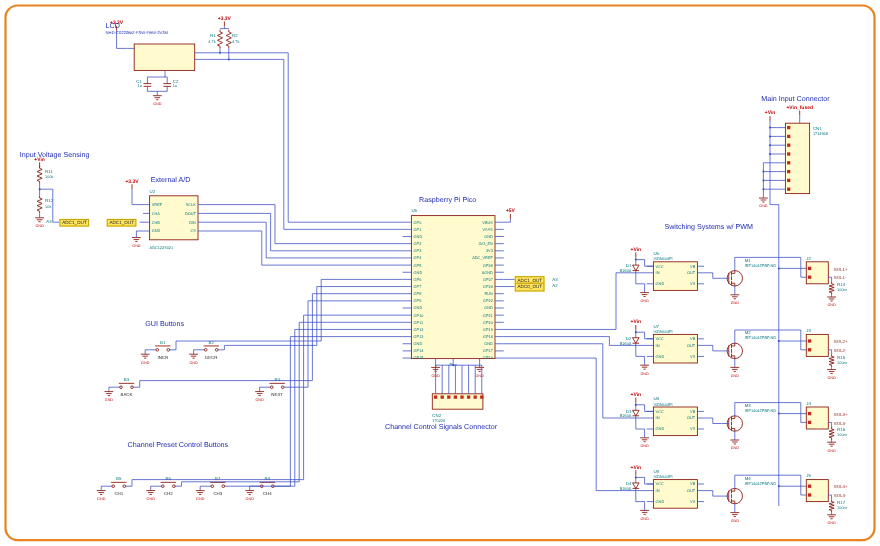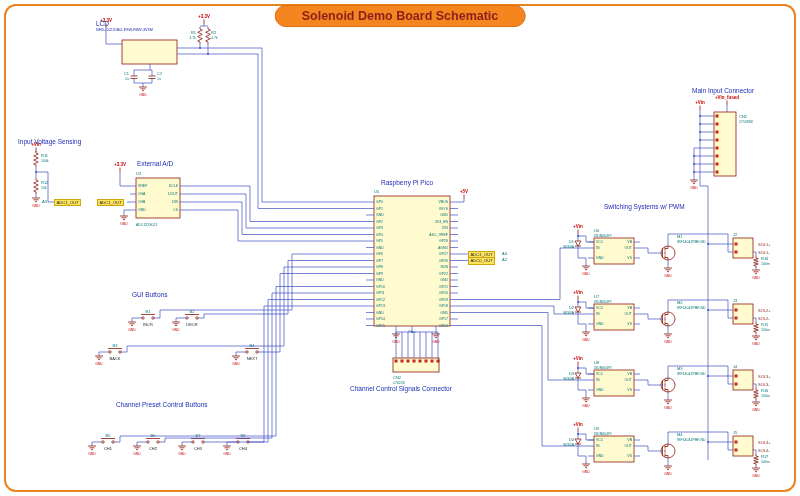--- a/index.html
+++ b/index.html
@@ -655,21 +655,20 @@
       <polyline points="756,466 756,468" class="w"></polyline>
       <line x1="752" y1="468" x2="760" y2="468" class="g"></line>
       <line x1="753.5" y1="469.8" x2="758.5" y2="469.8" class="g"></line>
       <line x1="755" y1="471.6" x2="757" y2="471.6" class="g"></line>
       <text x="756" y="476.5" class="gt" text-anchor="middle">GND</text>
       <text x="761" y="458" class="rf">R17</text>
       <text x="761" y="462.5" class="vt">100m</text>
     </svg>
 
   <div class="frame"></div>
-  <div class="title-pill">Solenoid Demo Board Schematic</div>
 
   <div class="sec-label" style="left:96px;top:20px">LCD</div>
   <div class="sub-label" style="left:96px;top:28px">NHD-C0220BiZ-FSW-FBW-3V3M</div>
   <div class="sec-label" style="left:18px;top:138px">Input Voltage Sensing</div>
   <div class="sec-label" style="left:137px;top:160px">External A/D</div>
   <div class="sec-label" style="left:381px;top:179px">Raspberry Pi Pico</div>
   <div class="sec-label" style="left:132px;top:291px">GUI Buttons</div>
   <div class="sec-label" style="left:116px;top:401px">Channel Preset Control Buttons</div>
   <div class="sec-label" style="left:350px;top:385px">Channel Control Signals Connector</div>
   <div class="sec-label" style="left:604px;top:203px">Switching Systems w/ PWM</div>

